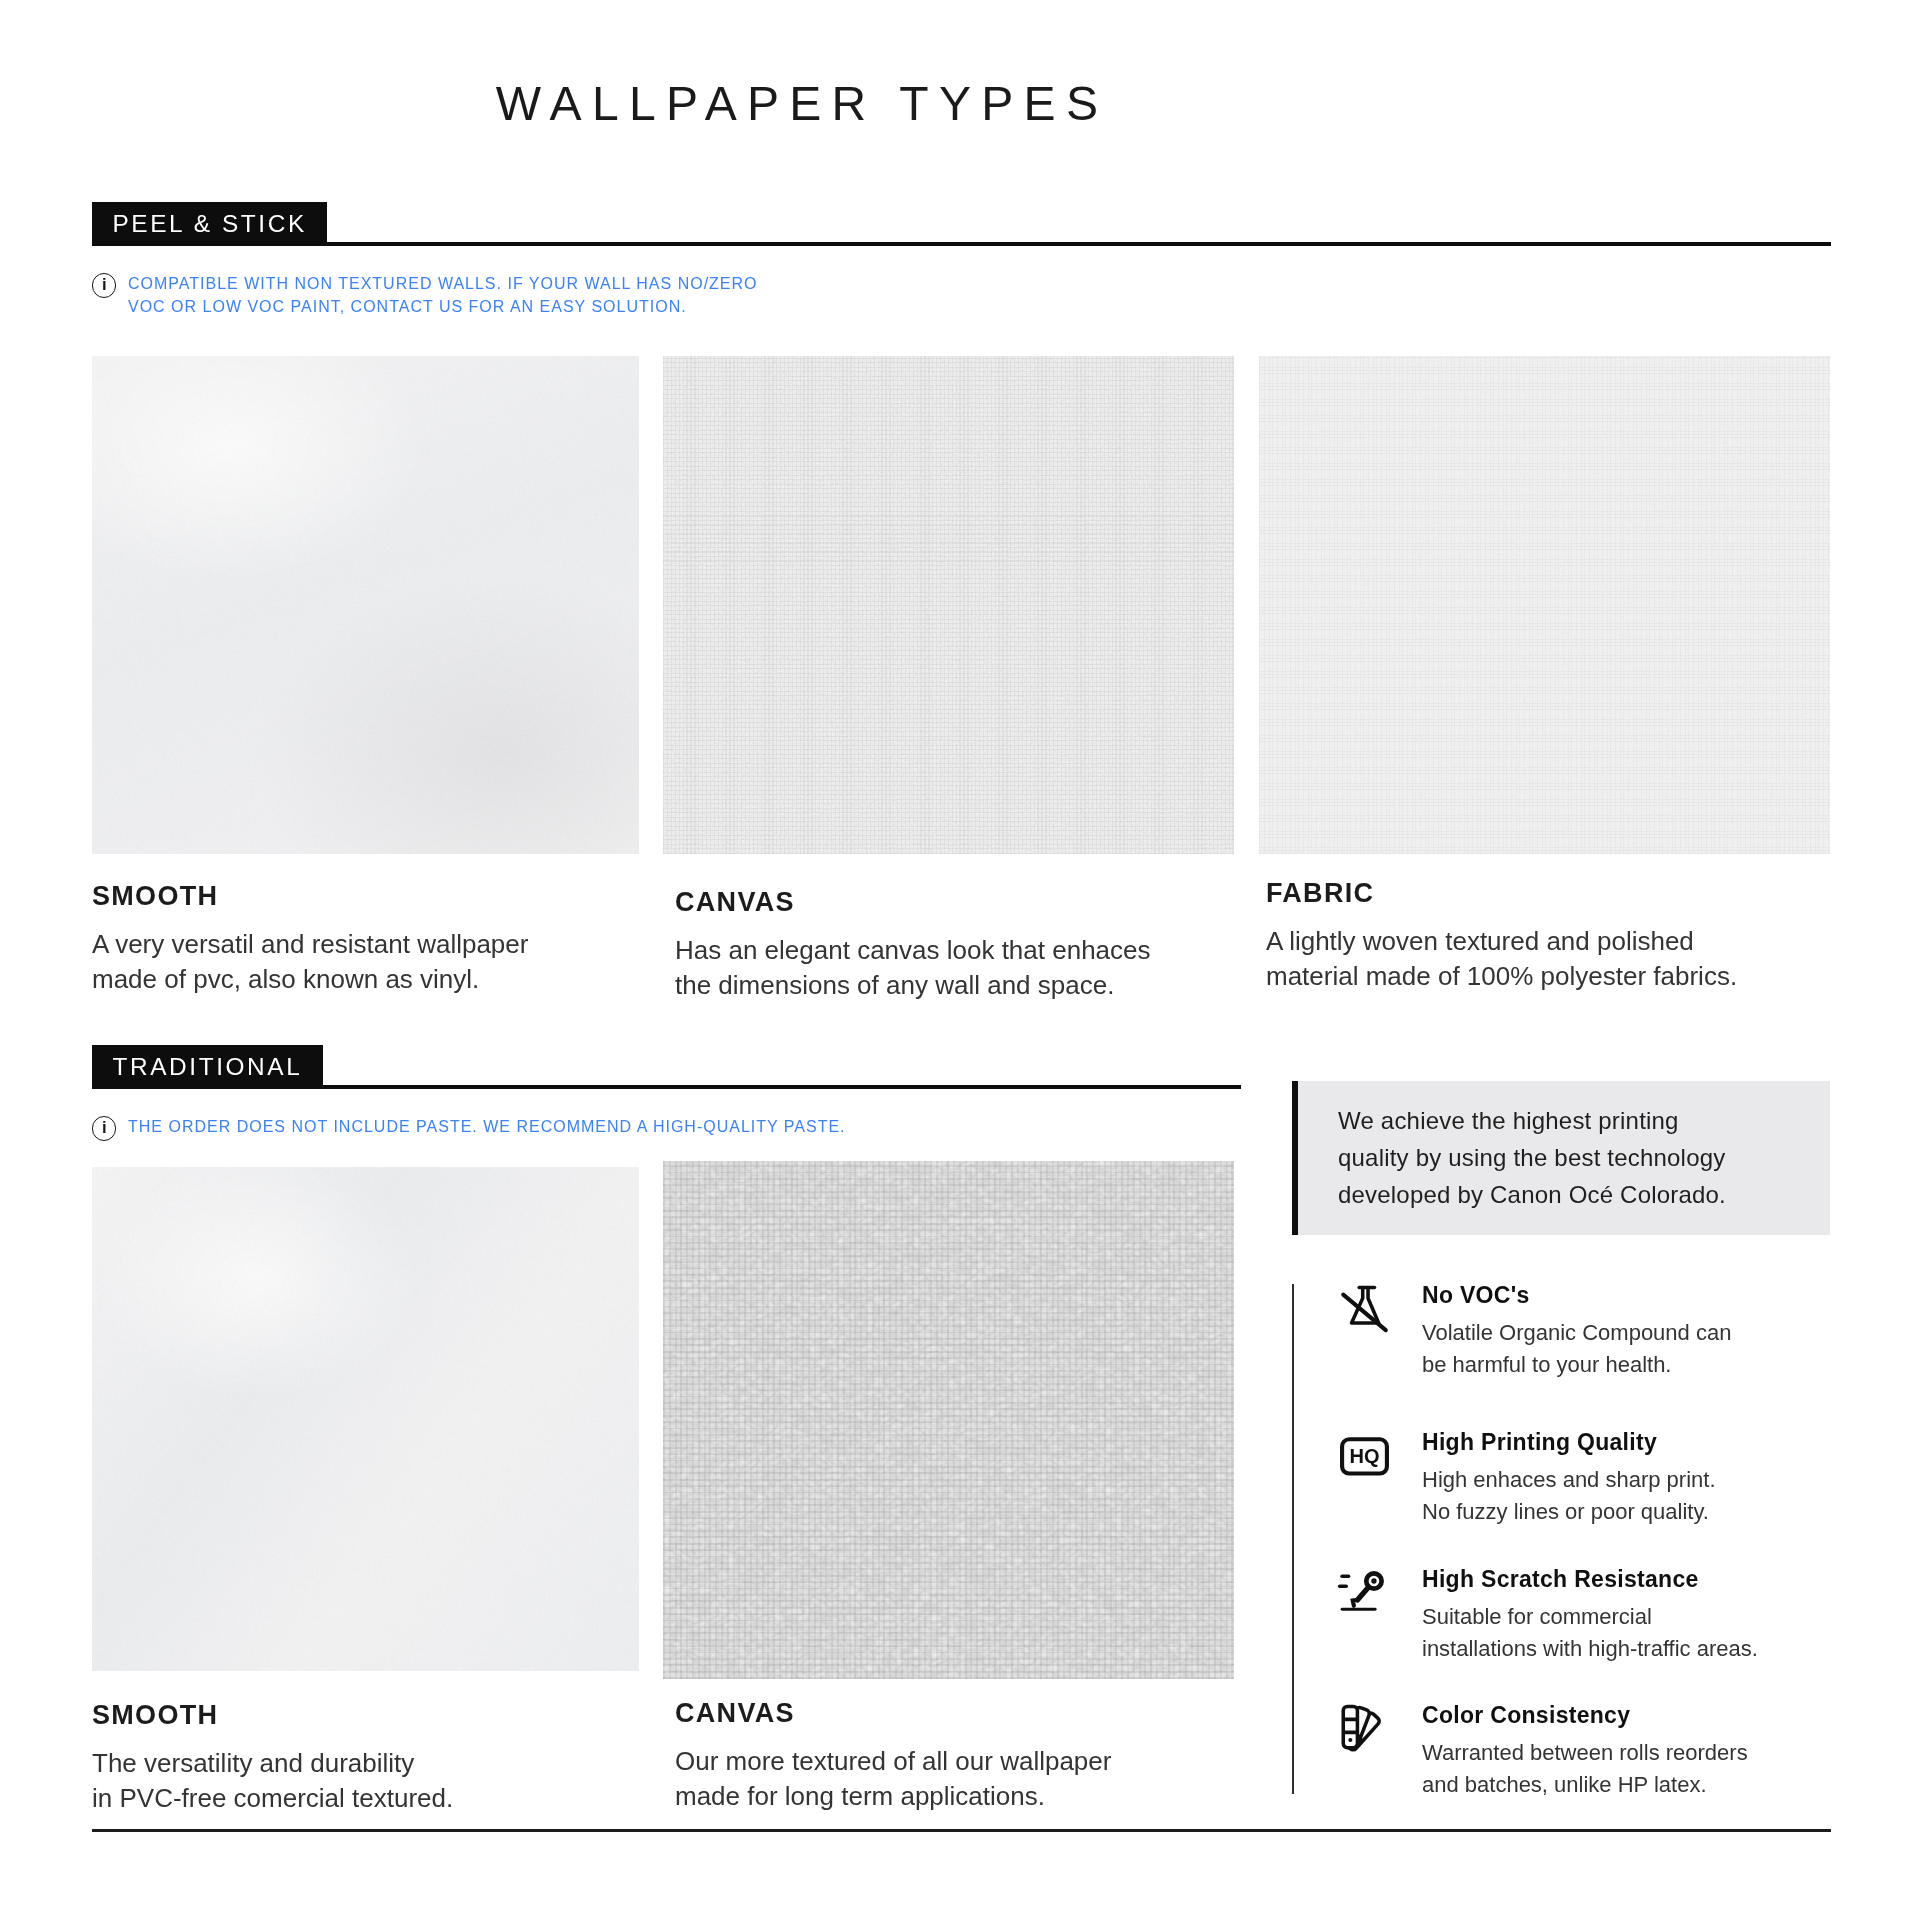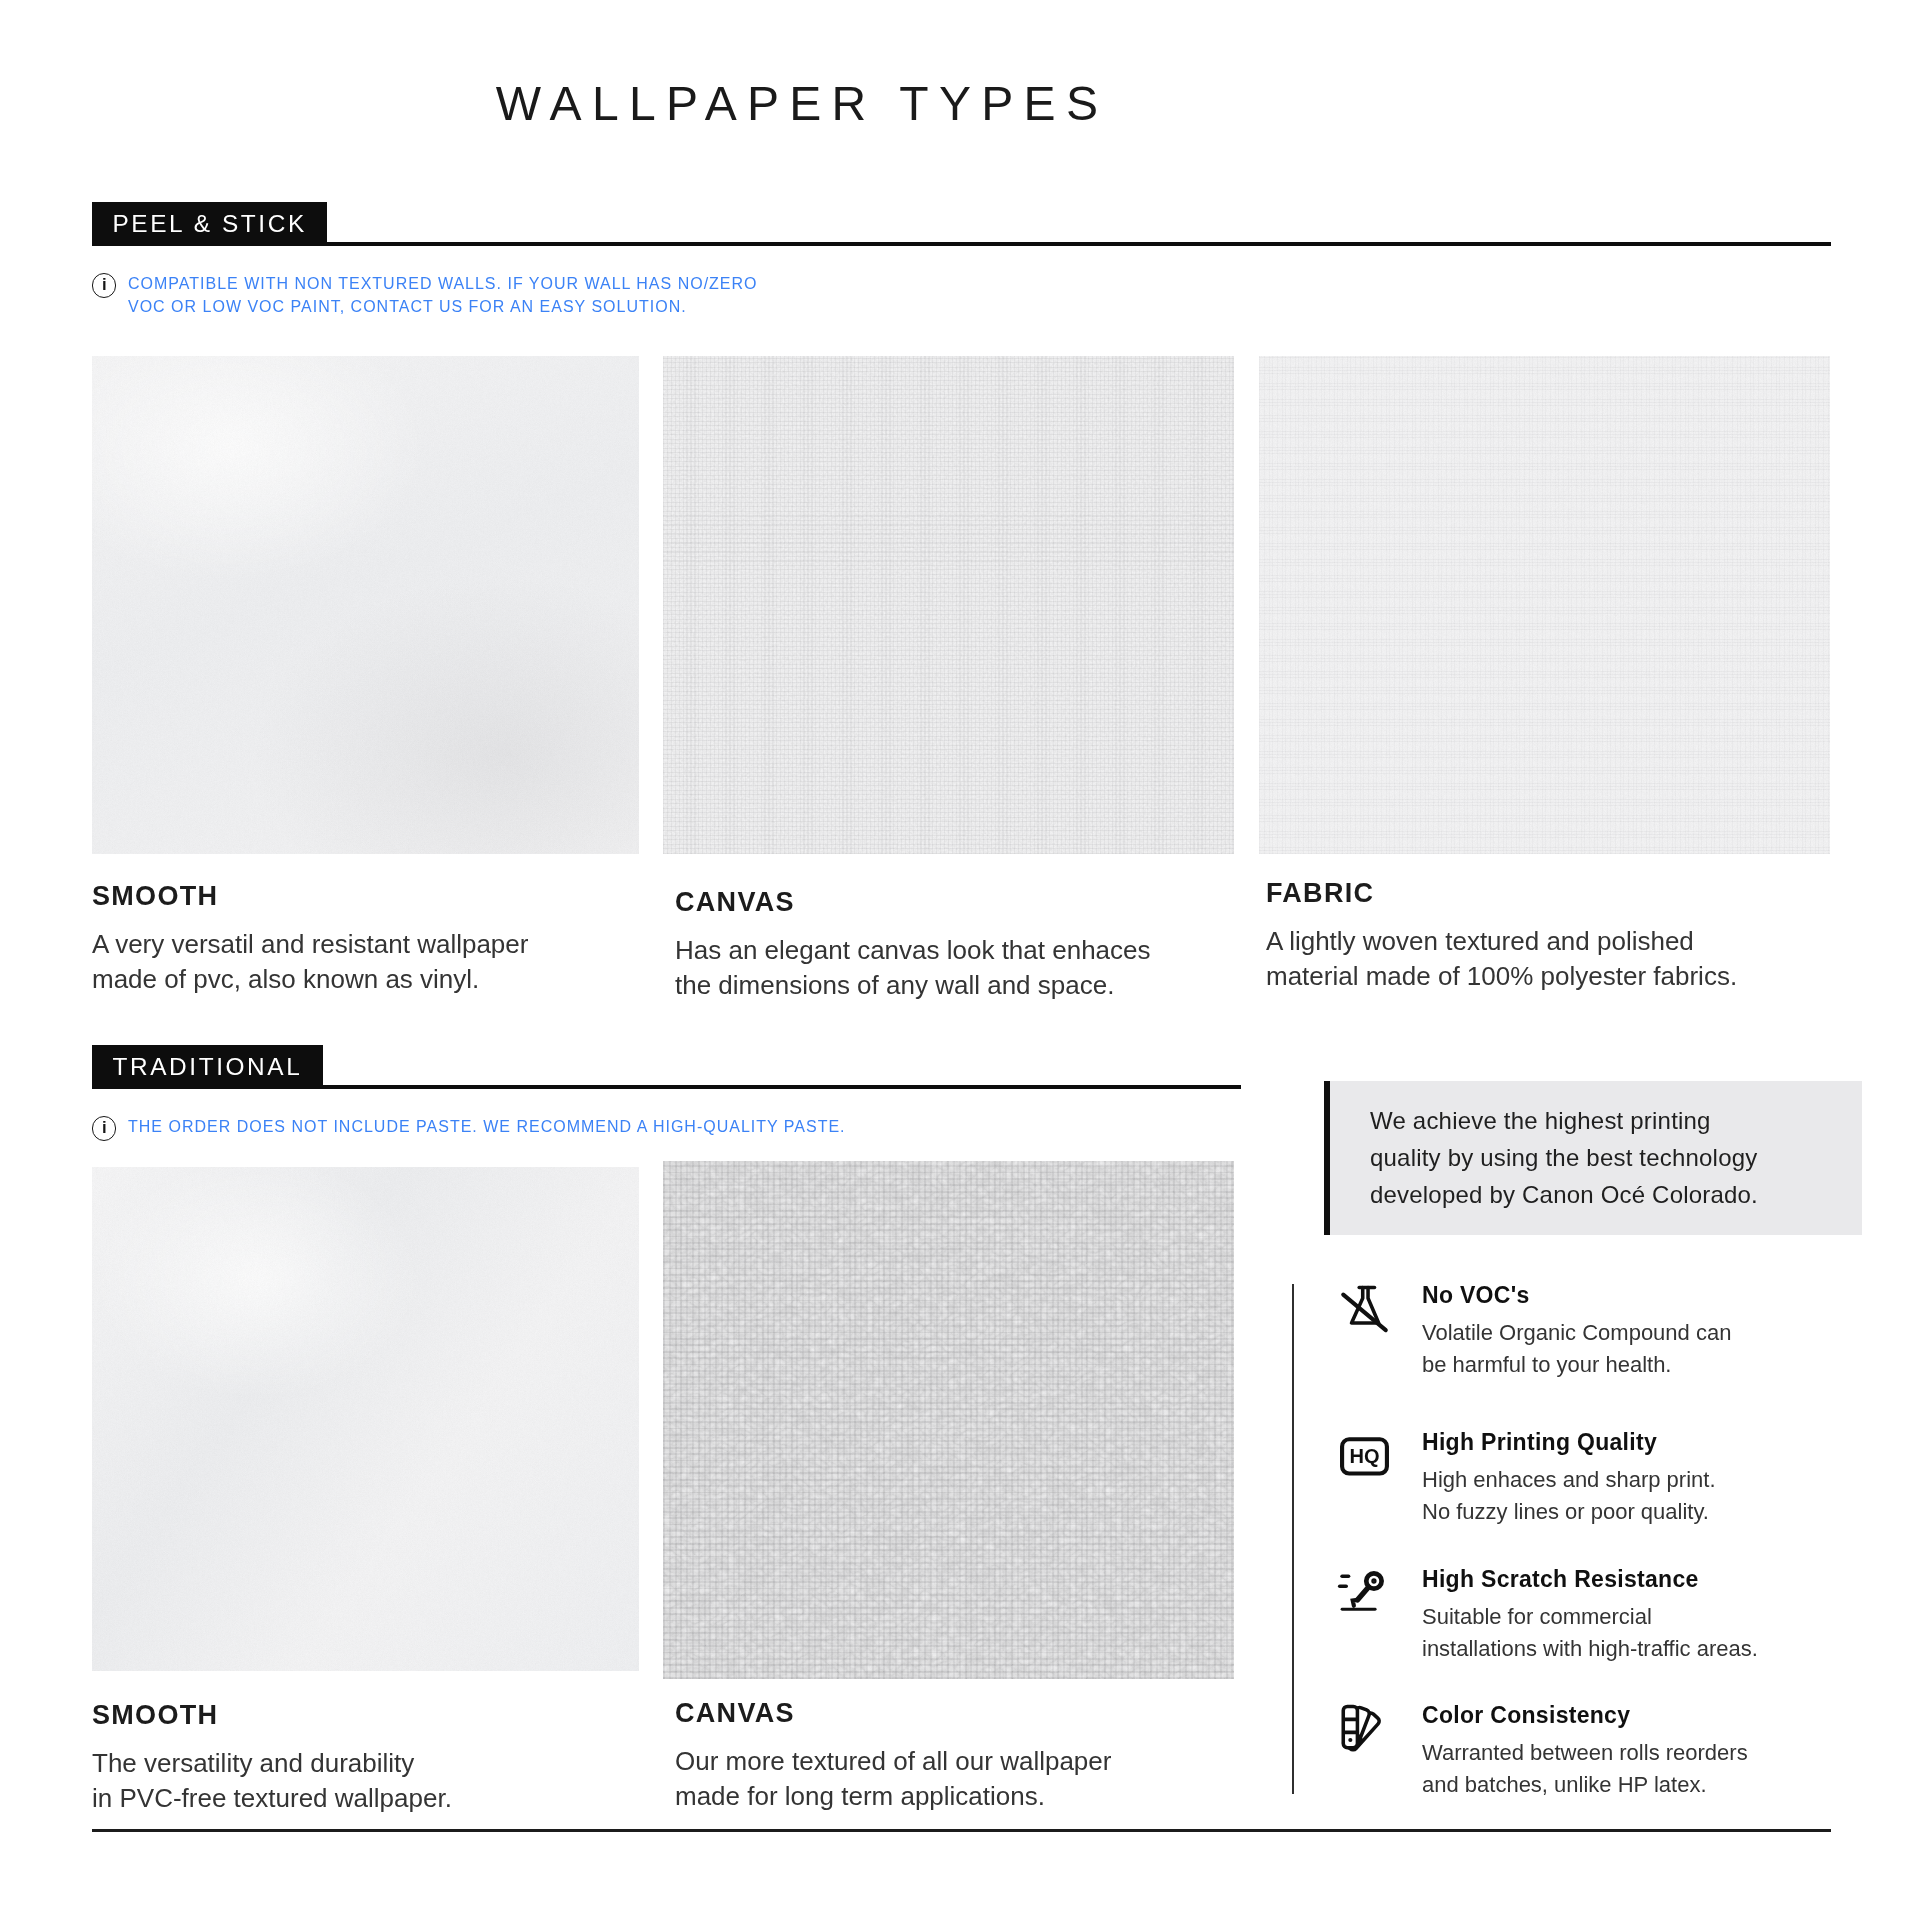--- a/index.html
+++ b/index.html
@@ -68,21 +68,20 @@
   .caption{position:absolute;}
   .caption .swatch-name{font-size:27px; font-weight:700; letter-spacing:1.3px; color:#1c1c1c;}
   .caption .swatch-desc{margin-top:15.4px;}
   .caption .swatch-desc span{display:block; font-size:26px; font-weight:400; color:var(--body,#343434); line-height:1.33;}
 
   
   .callout{
     position:absolute; left:1292px; top:1081px; width:538px; height:154px;
     background:var(--callout-bg,#e9e9eb); border-left:6.4px solid #0f0f0f;
     padding:22px 26px 0 40px;
-    margin-left:32px;
   }
   .callout span{display:block; font-size:24px; color:#1f1f1f; line-height:1.54; letter-spacing:0.2px;}
   .feature-line{position:absolute; left:1292px; top:1284px; width:1.9px; height:510px; background:#2f2f2f;}
   .feature{position:absolute; left:1335px; width:507px; display:flex; gap:28px; align-items:flex-start;}
   .feature .ficon{flex:0 0 59px; width:59px; height:64px; margin-top:-3.9px;}
   .feature .ftitle{font-size:23px; font-weight:700; color:#101010; letter-spacing:0.3px; margin-bottom:7.7px;}
   .feature .fdesc span{display:block; font-size:22px; color:var(--body,#343434); line-height:1.45;}
 
   .bottom-rule{position:absolute; left:92px; top:1829px; width:1739px; height:3.2px; background:var(--rule,#1c1c1c);}
 </style>
@@ -199,21 +198,21 @@
   <div class="swatch tex-canvas-coarse" style="left:663px; top:1161px; width:571px; height:518px;">
     <svg class="noise op-burlap" viewBox="0 0 890 807" width="571" height="518">
         <rect width="100%" height="100%" filter="url(#nz-burlap)"></rect>
       </svg>
   </div>
 
   <div class="caption" style="left:92px; top:1700px; width:559px;">
     <div class="swatch-name">SMOOTH</div>
     <div class="swatch-desc">
       <span>The versatility and durability</span>
-      <span>in PVC-free textured wallpaper.</span>
+      <span>in PVC-free comercial textured.</span>
     </div>
   </div>
   <div class="caption" style="left:675px; top:1698px; width:578px;">
     <div class="swatch-name">CANVAS</div>
     <div class="swatch-desc">
       <span>Our more textured of all our wallpaper</span>
       <span>made for long term applications.</span>
     </div>
   </div>
 

